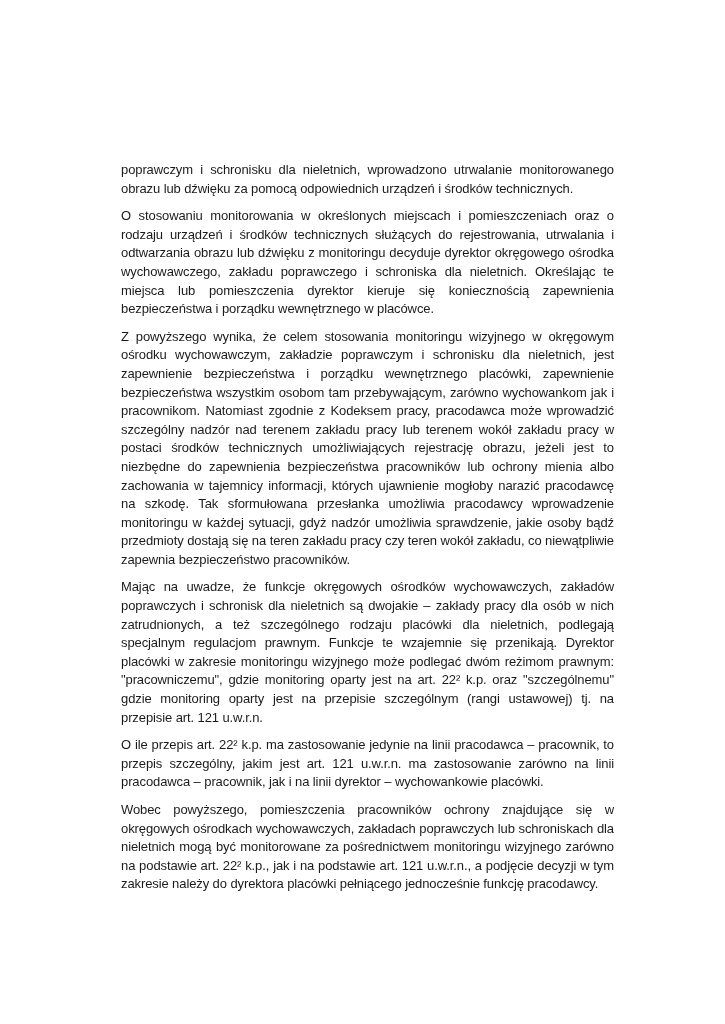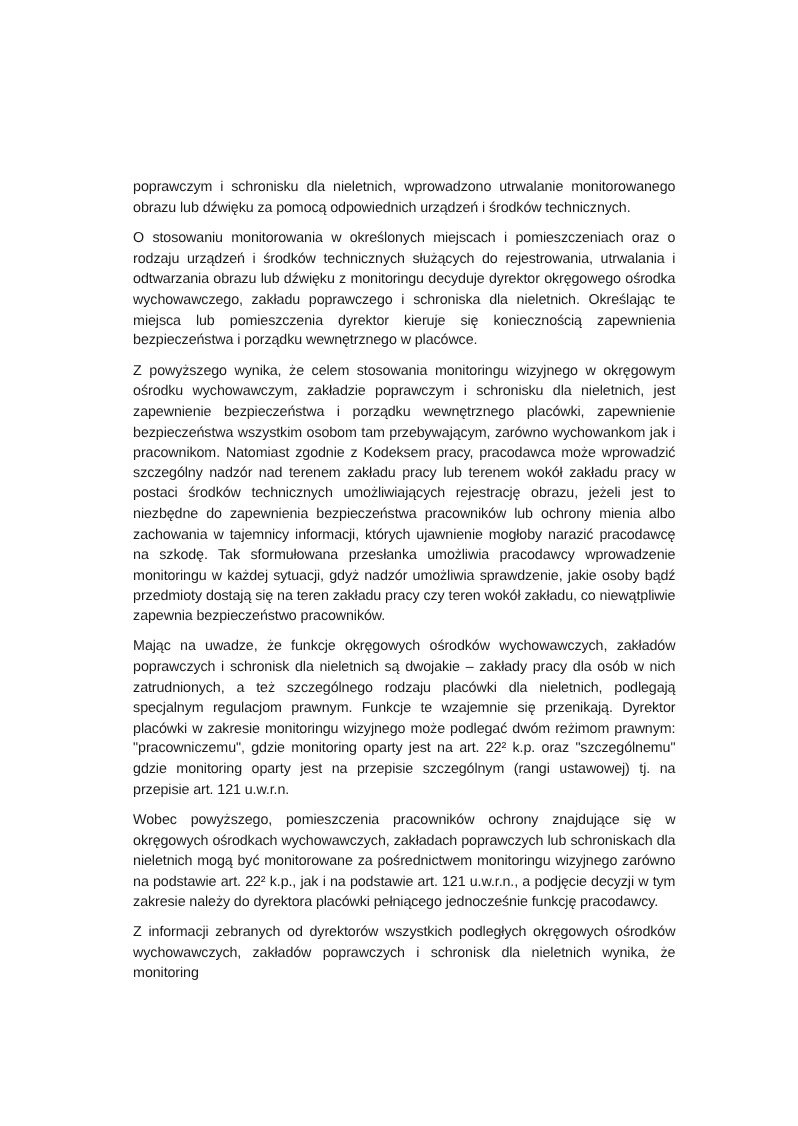--- a/index.html
+++ b/index.html
@@ -40,16 +40,16 @@
 </style>
 </head>
 <body>
 
 <div class="page">
   <div class="text-block">
     <p>poprawczym i schronisku dla nieletnich, wprowadzono utrwalanie monitorowanego obrazu lub dźwięku za pomocą odpowiednich urządzeń i środków technicznych.</p>
     <p>O stosowaniu monitorowania w określonych miejscach i pomieszczeniach oraz o rodzaju urządzeń i środków technicznych służących do rejestrowania, utrwalania i odtwarzania obrazu lub dźwięku z monitoringu decyduje dyrektor okręgowego ośrodka wychowawczego, zakładu poprawczego i schroniska dla nieletnich. Określając te miejsca lub pomieszczenia dyrektor kieruje się koniecznością zapewnienia bezpieczeństwa i porządku wewnętrznego w placówce.</p>
     <p>Z powyższego wynika, że celem stosowania monitoringu wizyjnego w okręgowym ośrodku wychowawczym, zakładzie poprawczym i schronisku dla nieletnich, jest zapewnienie bezpieczeństwa i porządku wewnętrznego placówki, zapewnienie bezpieczeństwa wszystkim osobom tam przebywającym, zarówno wychowankom jak i pracownikom. Natomiast zgodnie z Kodeksem pracy, pracodawca może wprowadzić szczególny nadzór nad terenem zakładu pracy lub terenem wokół zakładu pracy w postaci środków technicznych umożliwiających rejestrację obrazu, jeżeli jest to niezbędne do zapewnienia bezpieczeństwa pracowników lub ochrony mienia albo zachowania w tajemnicy informacji, których ujawnienie mogłoby narazić pracodawcę na szkodę. Tak sformułowana przesłanka umożliwia pracodawcy wprowadzenie monitoringu w każdej sytuacji, gdyż nadzór umożliwia sprawdzenie, jakie osoby bądź przedmioty dostają się na teren zakładu pracy czy teren wokół zakładu, co niewątpliwie zapewnia bezpieczeństwo pracowników.</p>
     <p>Mając na uwadze, że funkcje okręgowych ośrodków wychowawczych, zakładów poprawczych i schronisk dla nieletnich są dwojakie – zakłady pracy dla osób w nich zatrudnionych, a też szczególnego rodzaju placówki dla nieletnich, podlegają specjalnym regulacjom prawnym. Funkcje te wzajemnie się przenikają. Dyrektor placówki w zakresie monitoringu wizyjnego może podlegać dwóm reżimom prawnym: "pracowniczemu", gdzie monitoring oparty jest na art. 22² k.p. oraz "szczególnemu" gdzie monitoring oparty jest na przepisie szczególnym (rangi ustawowej) tj. na przepisie art. 121 u.w.r.n.</p>
+    <p>O ile przepis art. 22² k.p. ma zastosowanie jedynie na linii pracodawca – pracownik, to przepis szczególny, jakim jest art. 121 u.w.r.n. ma zastosowanie zarówno na linii pracodawca – pracownik, jak i na linii dyrektor – wychowankowie placówki.</p>
     <p>Wobec powyższego, pomieszczenia pracowników ochrony znajdujące się w okręgowych ośrodkach wychowawczych, zakładach poprawczych lub schroniskach dla nieletnich mogą być monitorowane za pośrednictwem monitoringu wizyjnego zarówno na podstawie art. 22² k.p., jak i na podstawie art. 121 u.w.r.n., a podjęcie decyzji w tym zakresie należy do dyrektora placówki pełniącego jednocześnie funkcję pracodawcy.</p>
-    <p class="continues">Z informacji zebranych od dyrektorów wszystkich podległych okręgowych ośrodków wychowawczych, zakładów poprawczych i schronisk dla nieletnich wynika, że monitoring</p>
   </div>
 </div>
 
 </body></html>

